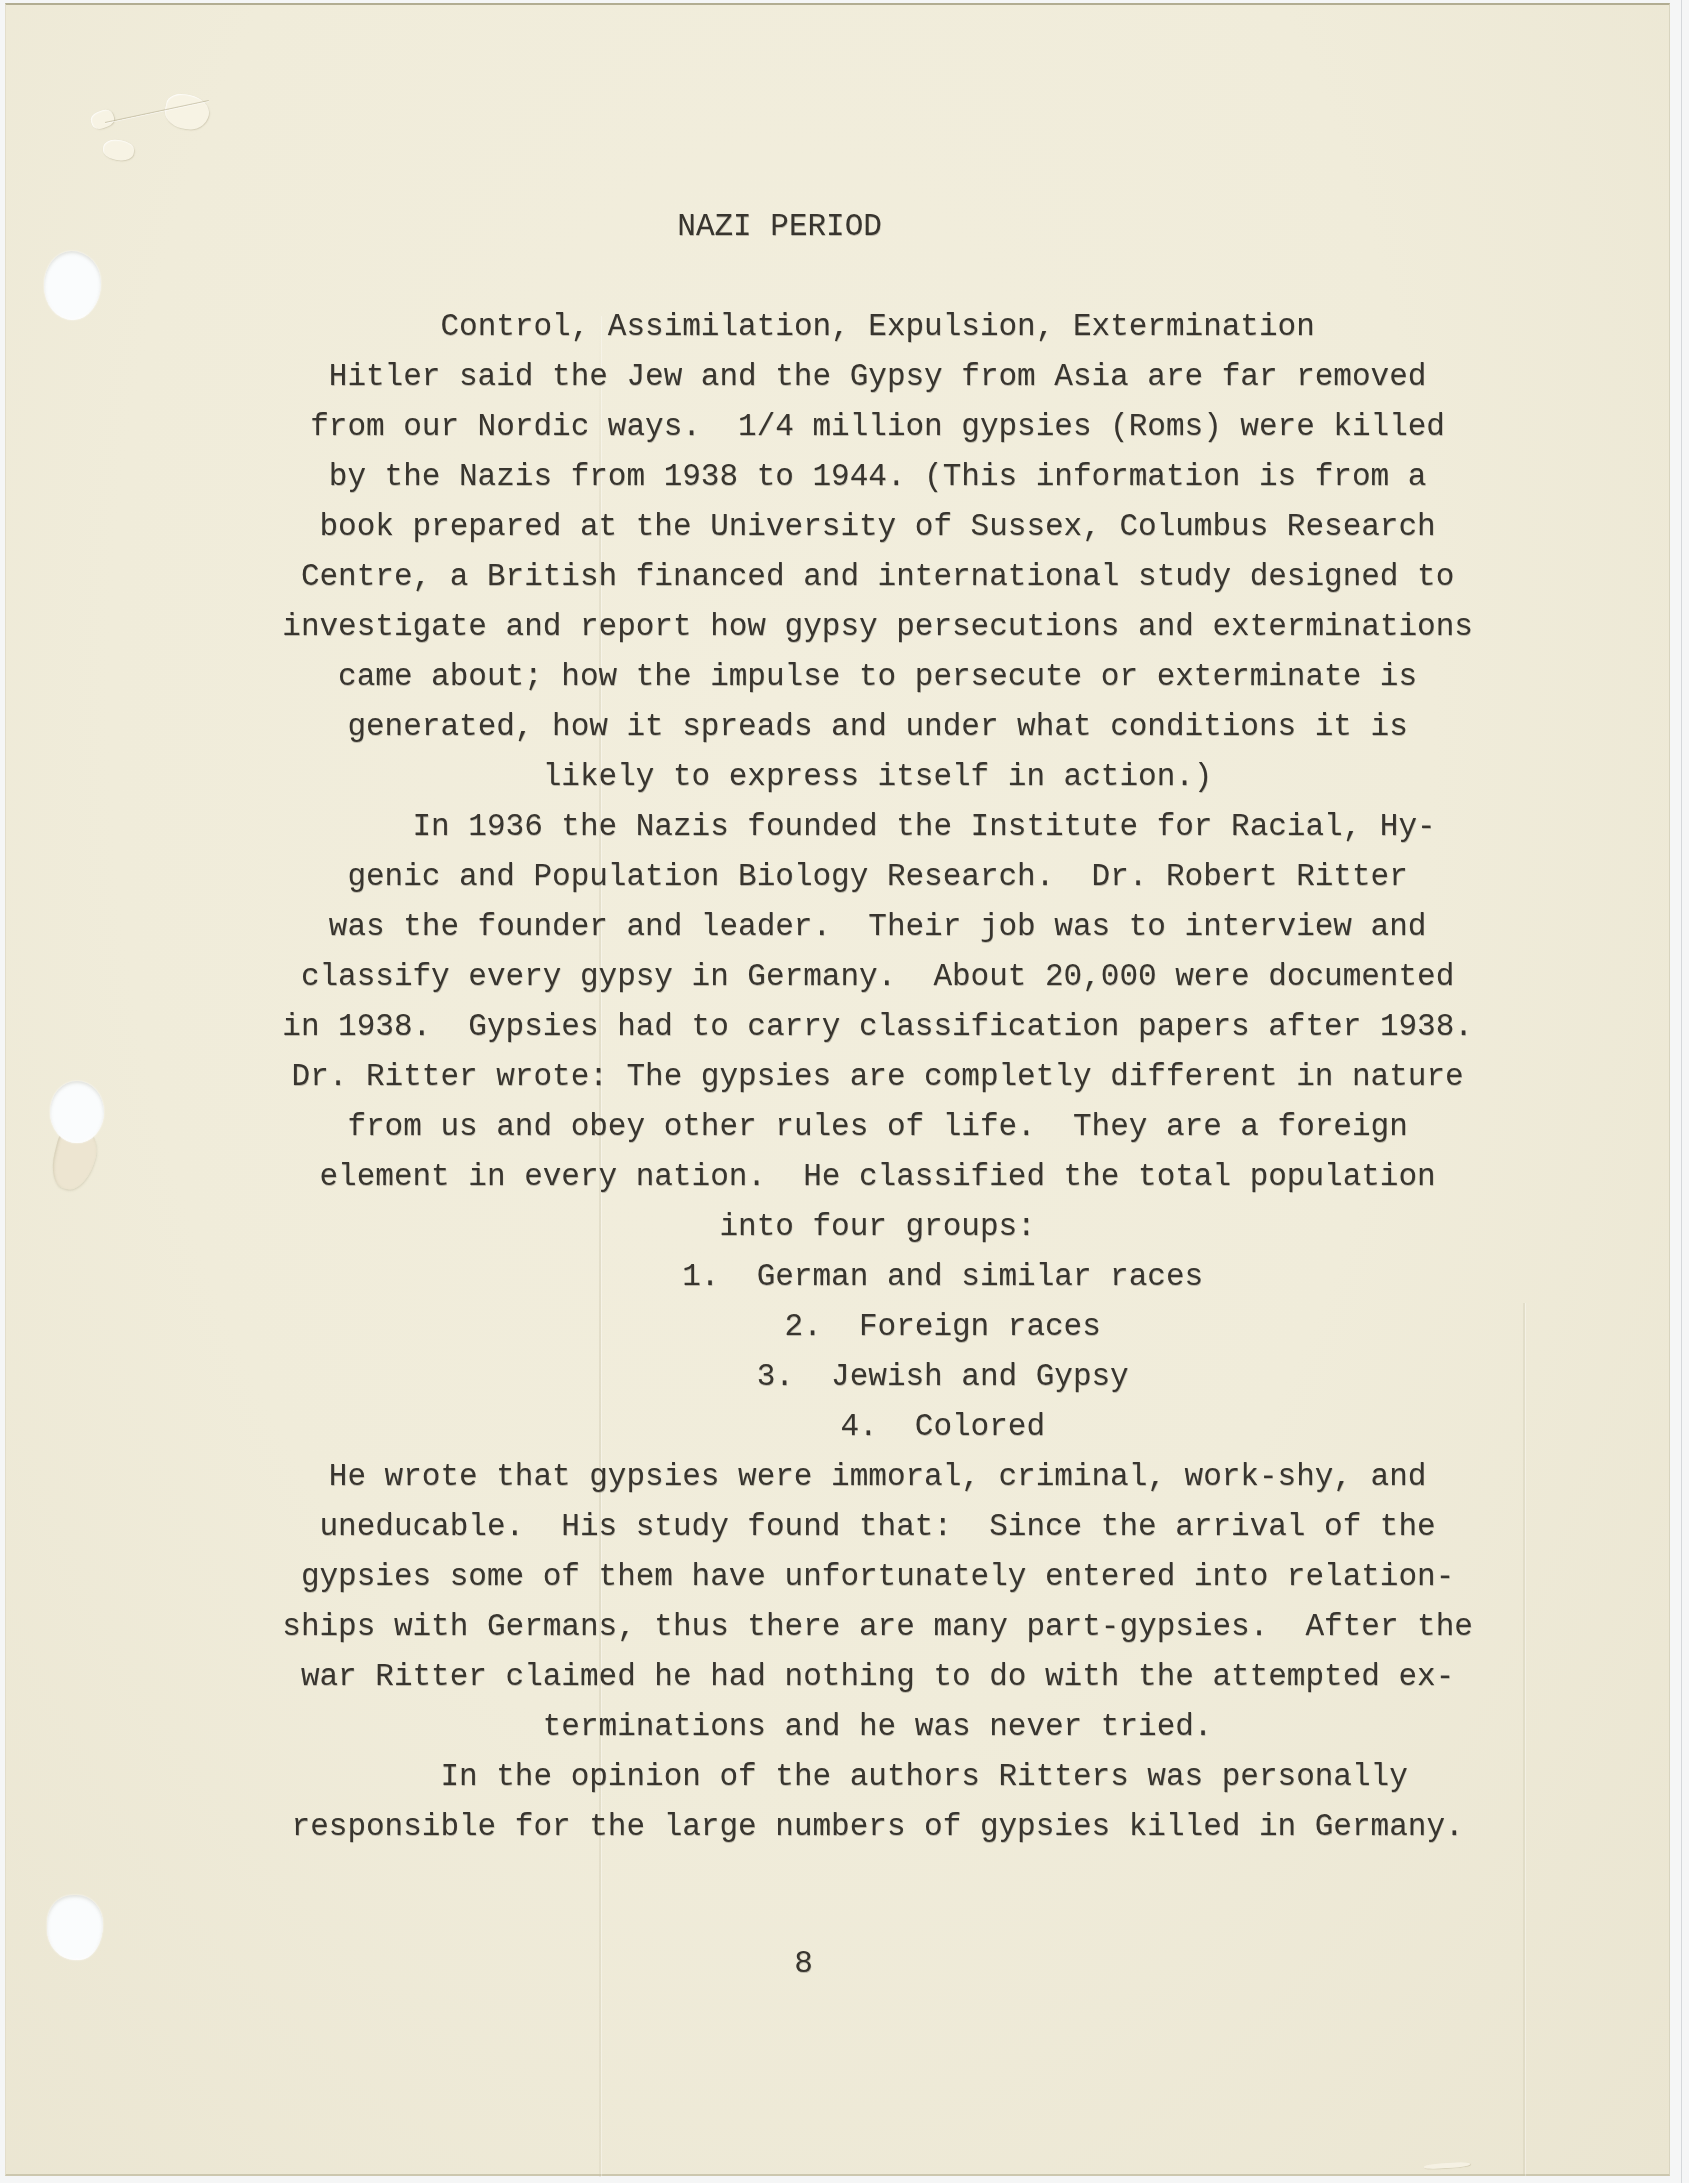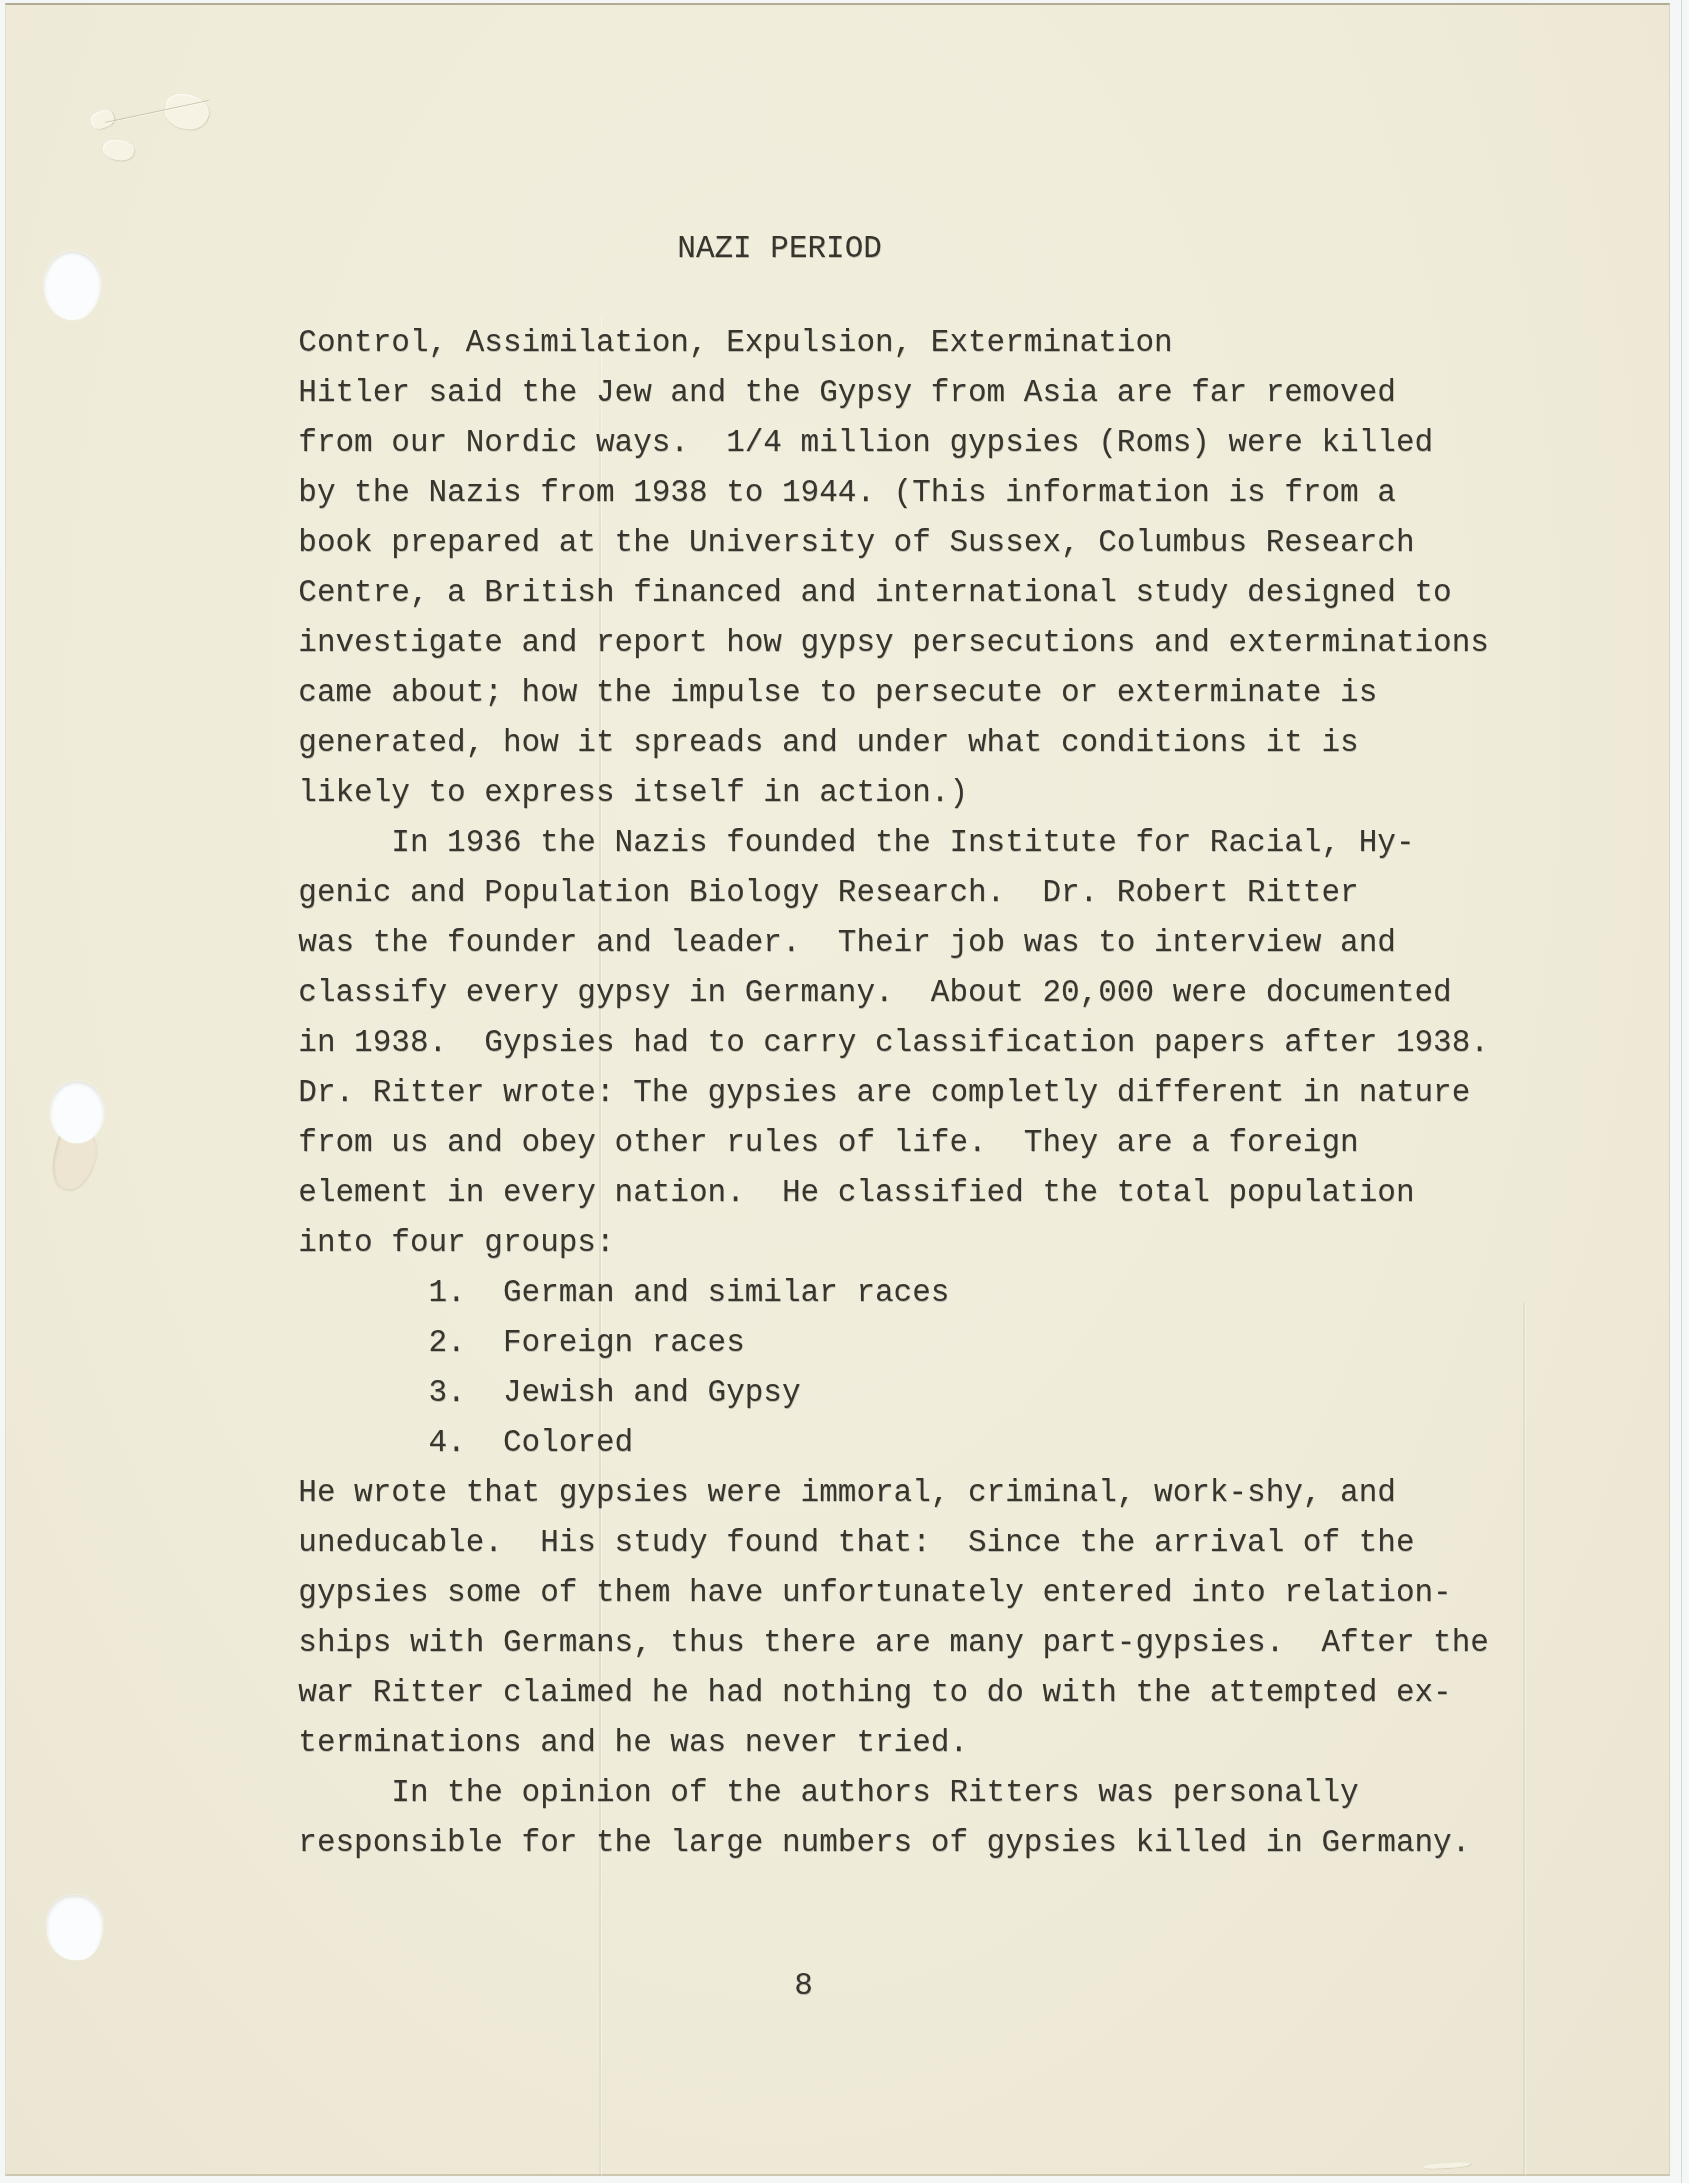--- a/index.html
+++ b/index.html
@@ -33,24 +33,23 @@
 
   
   .txt {
     position: absolute;
     font-family: "Liberation Mono", "DejaVu Sans Mono", monospace;
     font-size: 31px;
     line-height: 50px;
     color: #38352f;
     white-space: pre;
     text-shadow: 0.4px 0.5px 0.6px rgba(56,53,47,0.28);
-    margin-top: 22px;
   }
   .title    { left: 671px; top: 197px;  }
-  .bodytext { left: 276px;  top: 297px;  margin: 16px; }
+  .bodytext { left: 276px;  top: 297px;  margin: 0; text-align: center; }
   .pagenum  { left: 788px; top: 1934px; }
 
   
   .hole {
     position: absolute;
     background: #fafcfd;
     border-radius: 50%;
     box-shadow: inset 0 2px 3.3px rgba(140,135,110,0.22),
                 inset 0 -1.3px 2px rgba(255,255,255,0.9),
                 0 0 2px rgba(255,255,255,0.9);

